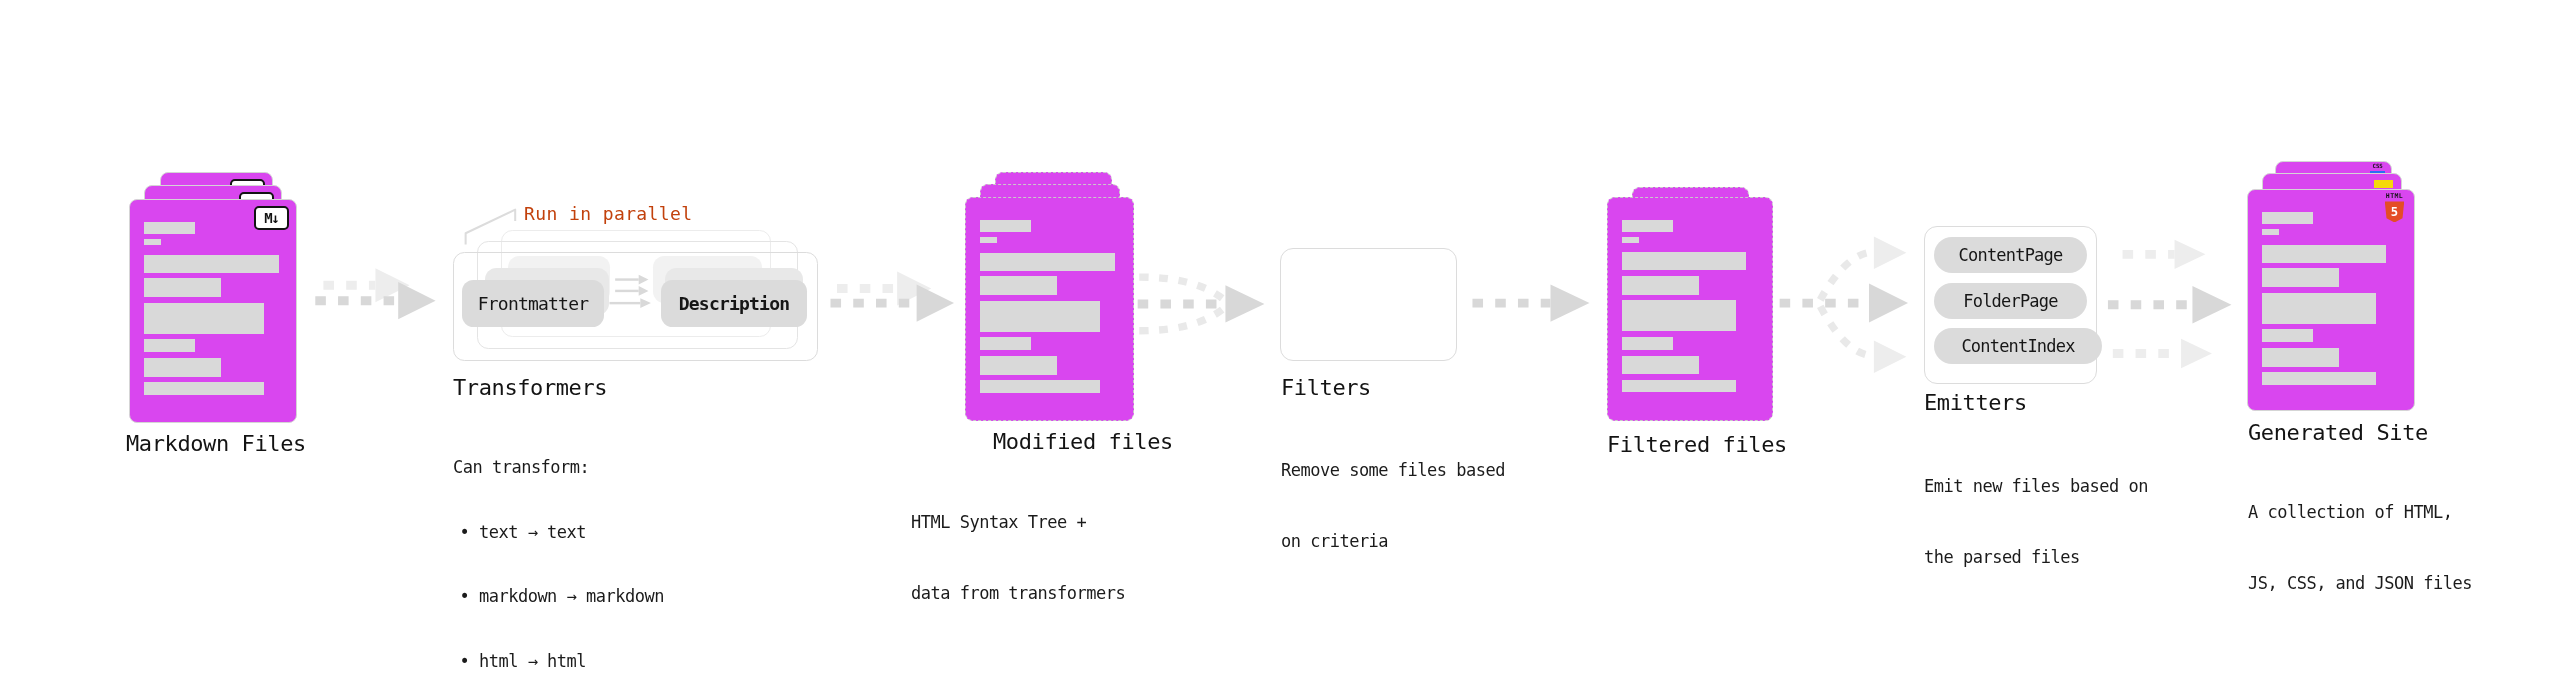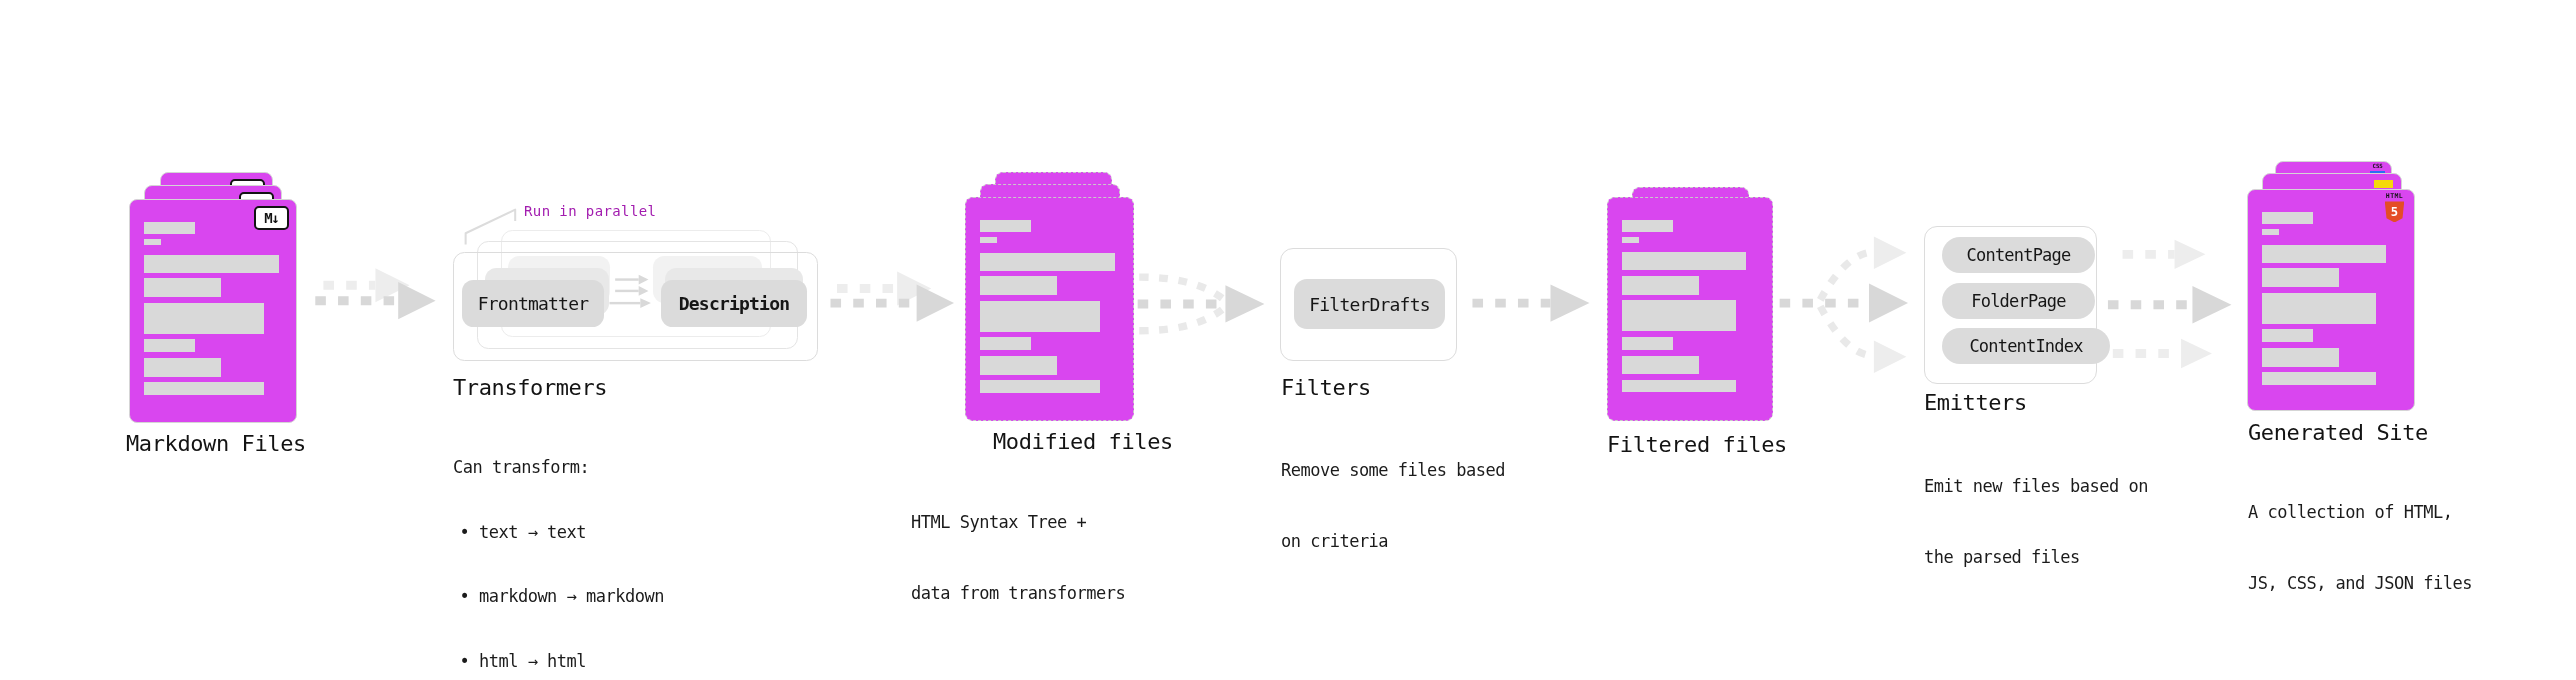--- a/index.html
+++ b/index.html
@@ -49,28 +49,28 @@
 
   
   .obox{position:absolute;border:1.6px solid #dcdcdc;border-radius:11.4px;z-index:2;}
   .obox.bg{background:#ffffff;}
   .obox.l2{border-color:#e4e4e4;}
   .obox.l3{border-color:#ececec;}
   .pill{position:absolute;background:#dbdbdb;border-radius:11.4px;display:flex;align-items:center;justify-content:center;
         font-size:18px;letter-spacing:-0.8px;color:#161616;z-index:4;}
   .ghost{position:absolute;border-radius:11.4px;z-index:3;}
   .g1{background:#e8e8e8;} .g2{background:#f2f2f2;}
-  .epill{border-radius:18px;font-size:17px;margin-left:8px;}
+  .epill{border-radius:18px;font-size:17px;}
 
   
   .stage-title{position:absolute;font-size:22px;letter-spacing:-0.4px;color:#131313;z-index:5;white-space:nowrap;}
   .stage-desc{position:absolute;font-size:17px;line-height:23.6px;letter-spacing:-0.5px;color:#1b1b1b;z-index:5;white-space:pre;}
   .bullets{position:absolute;font-size:17px;line-height:21.5px;letter-spacing:-0.5px;color:#1b1b1b;z-index:5;white-space:pre;}
   .bullets .ind{padding-left:6.5px;}
-  .annot{position:absolute;left:524px;top:203px;font-size:14px;letter-spacing:0.4px;color:#a21caf;z-index:2;white-space:nowrap;}
+  .annot{position:absolute;left:524px;top:203px;font-size:18px;letter-spacing:0.4px;color:#c2410c;z-index:2;white-space:nowrap;}
 </style>
 </head>
 <body>
 
 <div class="canvas">
 
   <svg class="arrows" width="2576" height="681" viewBox="0 0 3170 838">
     <g>
       <line class="dash lt" x1="398" y1="351" x2="462" y2="351"></line>
       <polygon class="hd lt" points="462,330 504,351 462,372"></polygon>
@@ -182,21 +182,20 @@
       </div>
     </div>
   </div>
   <div class="stage-title" style="left:967px;top:429px;margin-left:26px;">Modified files</div>
   <div class="stage-desc" style="left:911px;top:464px;">
     <div>HTML Syntax Tree +</div>
     <div>data from transformers</div>
   </div>
 
   <div class="obox bg" style="left:1280px;top:248px;width:175px;height:111px;border-radius:13px;"></div>
-  <div class="pill" style="left:1294px;top:279px;width:151px;height:50px;border-radius:13px;">FilterDrafts</div>
   <div class="stage-title" style="left:1281px;top:375px;">Filters</div>
   <div class="stage-desc" style="left:1281px;top:412px;">
     <div>Remove some files based</div>
     <div>on criteria</div>
   </div>
 
   <div class="stack" style="left:1607px;top:187px;width:203px;height:244px;">
     <div class="doc dashed" style="left:25px;top:0;width:115px;height:228px;"></div>
     <div class="doc dashed narrow" style="left:0;top:9.8px;width:164px;height:222px;">
       <div class="bars">

